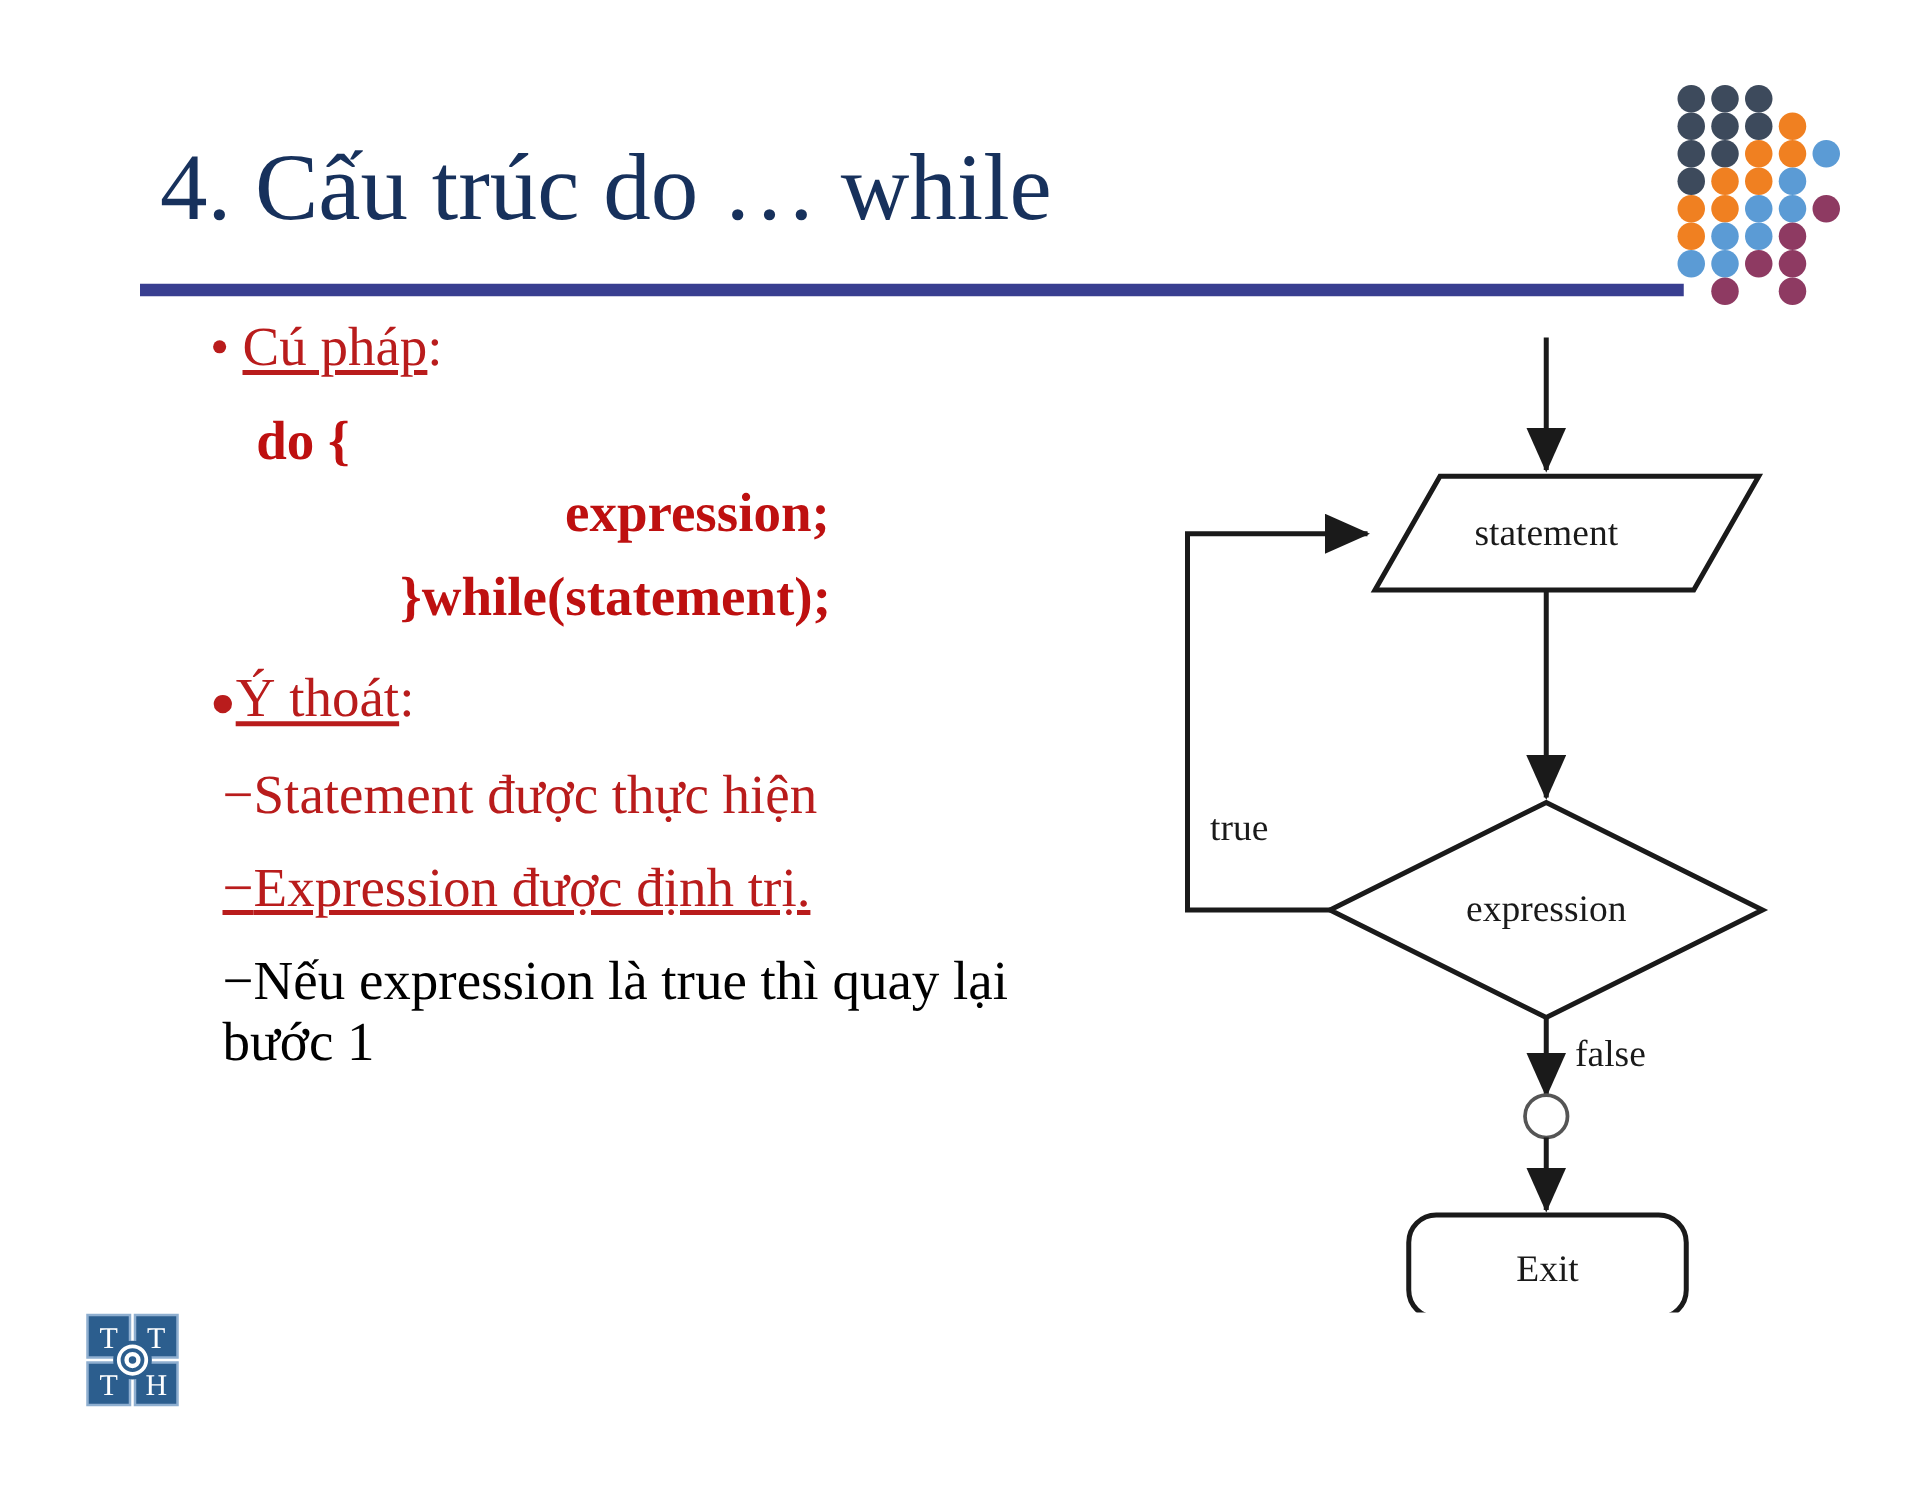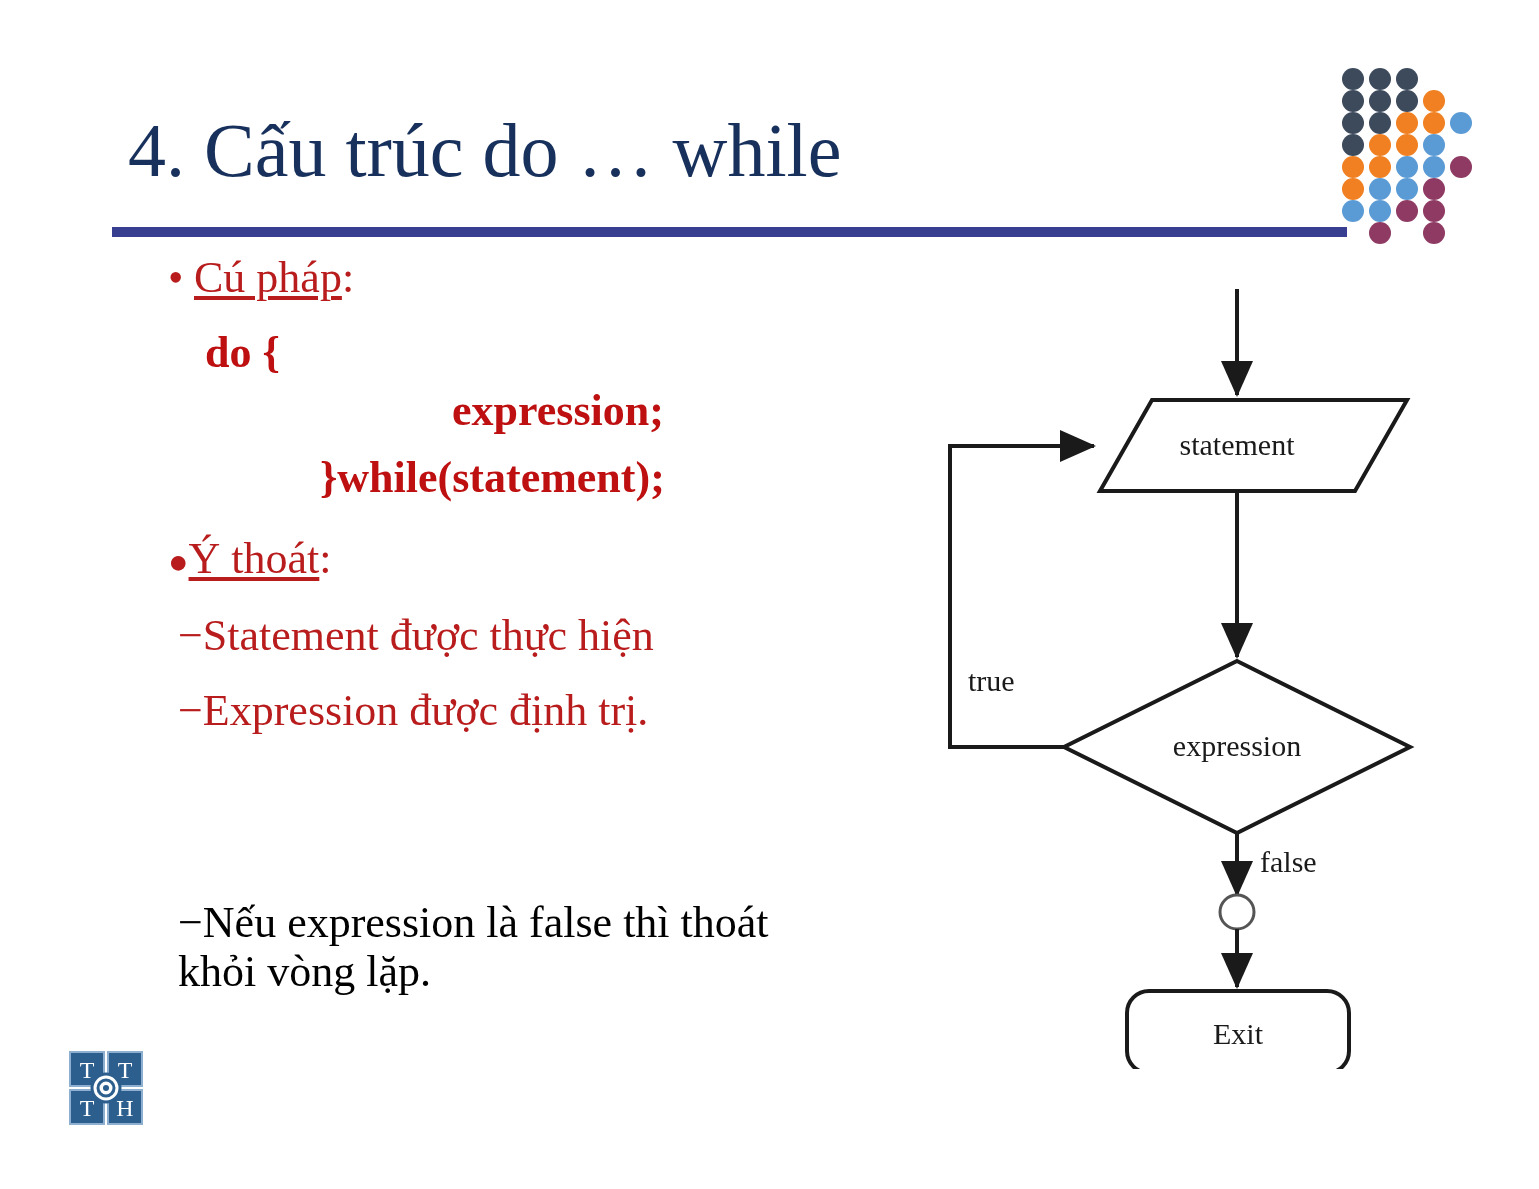--- a/index.html
+++ b/index.html
@@ -85,21 +85,21 @@
     font-family: "Liberation Serif", serif;
     font-size: 44px;
     line-height: 1.12;
     width: 660px;
   }
 
   
   #flow {
     position: absolute;
     left: 930px;
-    top: 269px;
+    top: 250px;
     width: 545px;
     height: 800px;
   }
   #flow svg {
     display: block;
   }
   .fc-label {
     font-family: "Liberation Serif", serif;
     font-size: 30px;
     fill: #1a1a1a;
@@ -165,28 +165,28 @@
   <div class="body-line code" style="left:320px; top:452px;">}while(statement);</div>
 
   <div class="body-line lvl1" style="left:168px; top:533px;">
     <span style="font-size:34px;">●</span><span class="uline">Ý thoát</span><span>:</span>
   </div>
 
   <div class="body-line lvl1" style="left:178px; top:610px;">
     <span>−</span><span>Statement được thực hiện</span>
   </div>
 
-  <div class="body-line lvl1" style="left:178px; top:685px;">
+  <div class="body-line lvl1" style="left:178px; top:685px;text-decoration:underline;">
     <span>−</span><span>Expression được định trị.</span>
   </div>
 
-
-  <div class="wrapline" style="left:178px; top:898px;">
-    <span>−</span><span>Nếu expression là false thì thoát khỏi vòng lặp.</span>
-  </div>
+  <div class="wrapline" style="left:178px; top:760px;">
+    <span>−</span><span>Nếu expression là true thì quay lại bước 1</span>
+  </div>
+
 
   <div id="flow">
     <svg width="545" height="800" viewBox="0 0 545 800" xmlns="http://www.w3.org/2000/svg">
       <defs>
         <marker id="ah" markerWidth="11" markerHeight="11" refX="8.5" refY="4" orient="auto">
           <path d="M0,0 L9,4 L0,8 z" fill="#1a1a1a"></path>
         </marker>
       </defs>
 
       <line x1="307" y1="20" x2="307" y2="126" stroke="#1a1a1a" stroke-width="4" marker-end="url(#ah)"></line>

